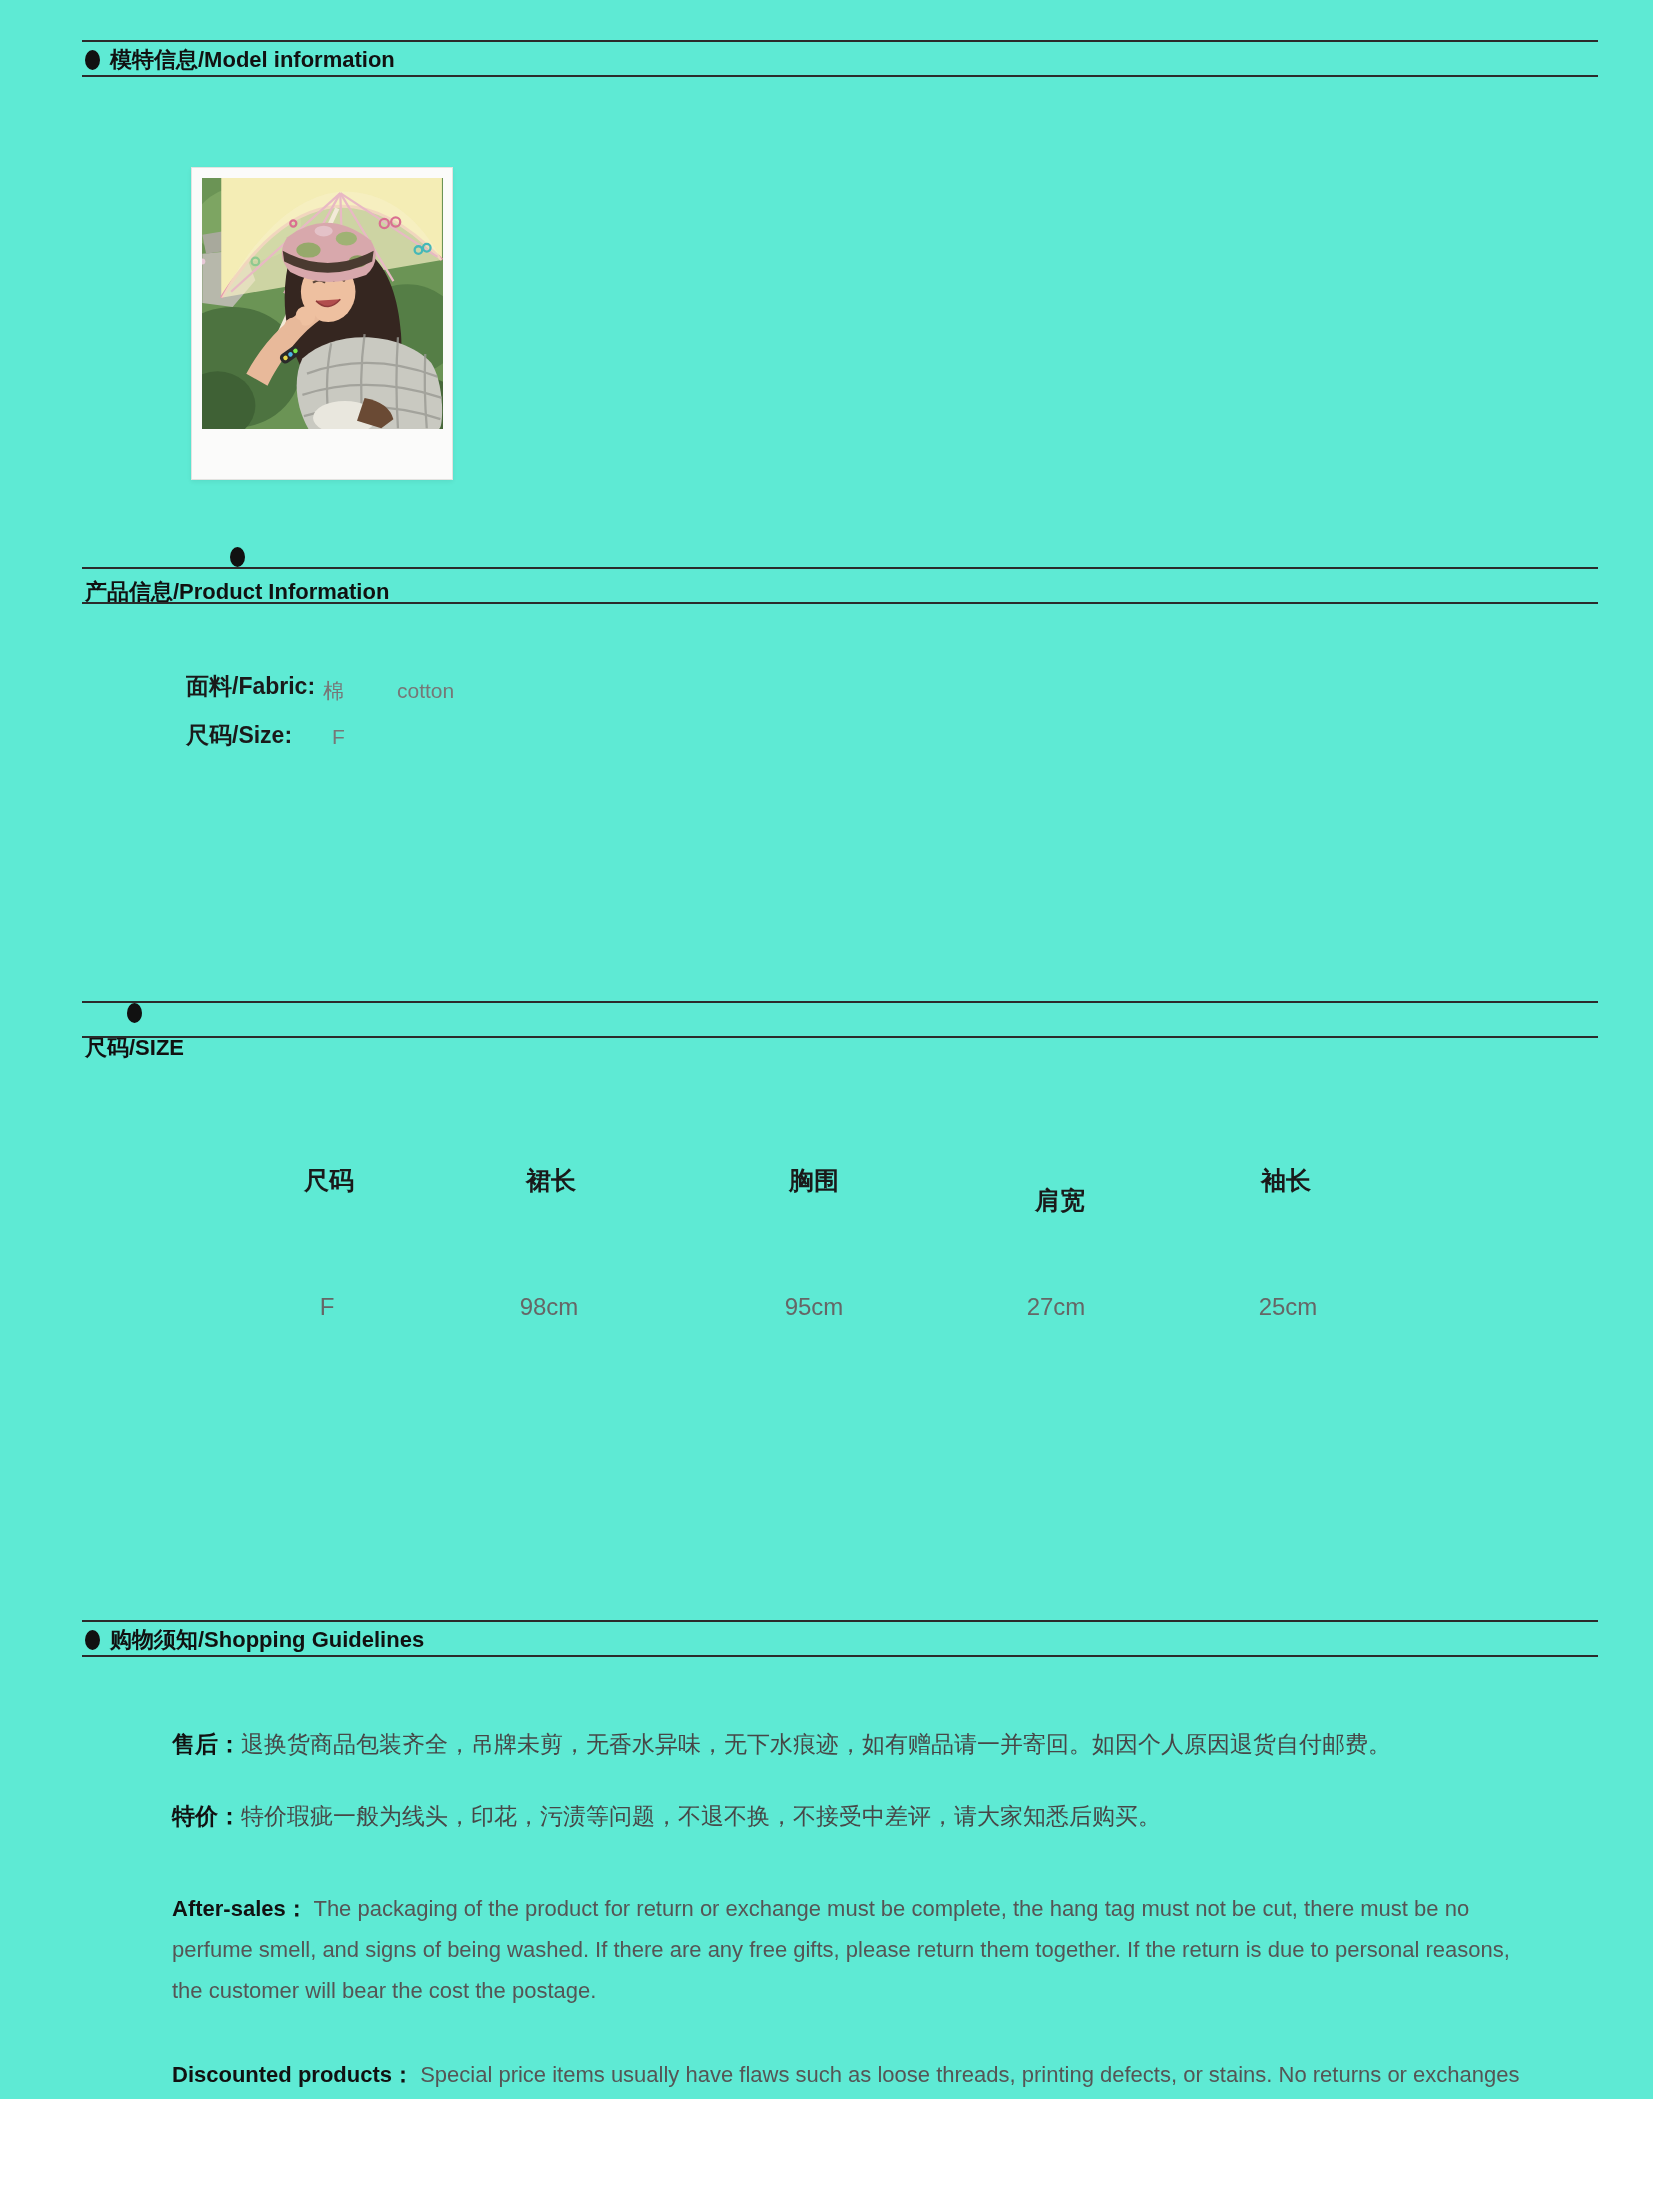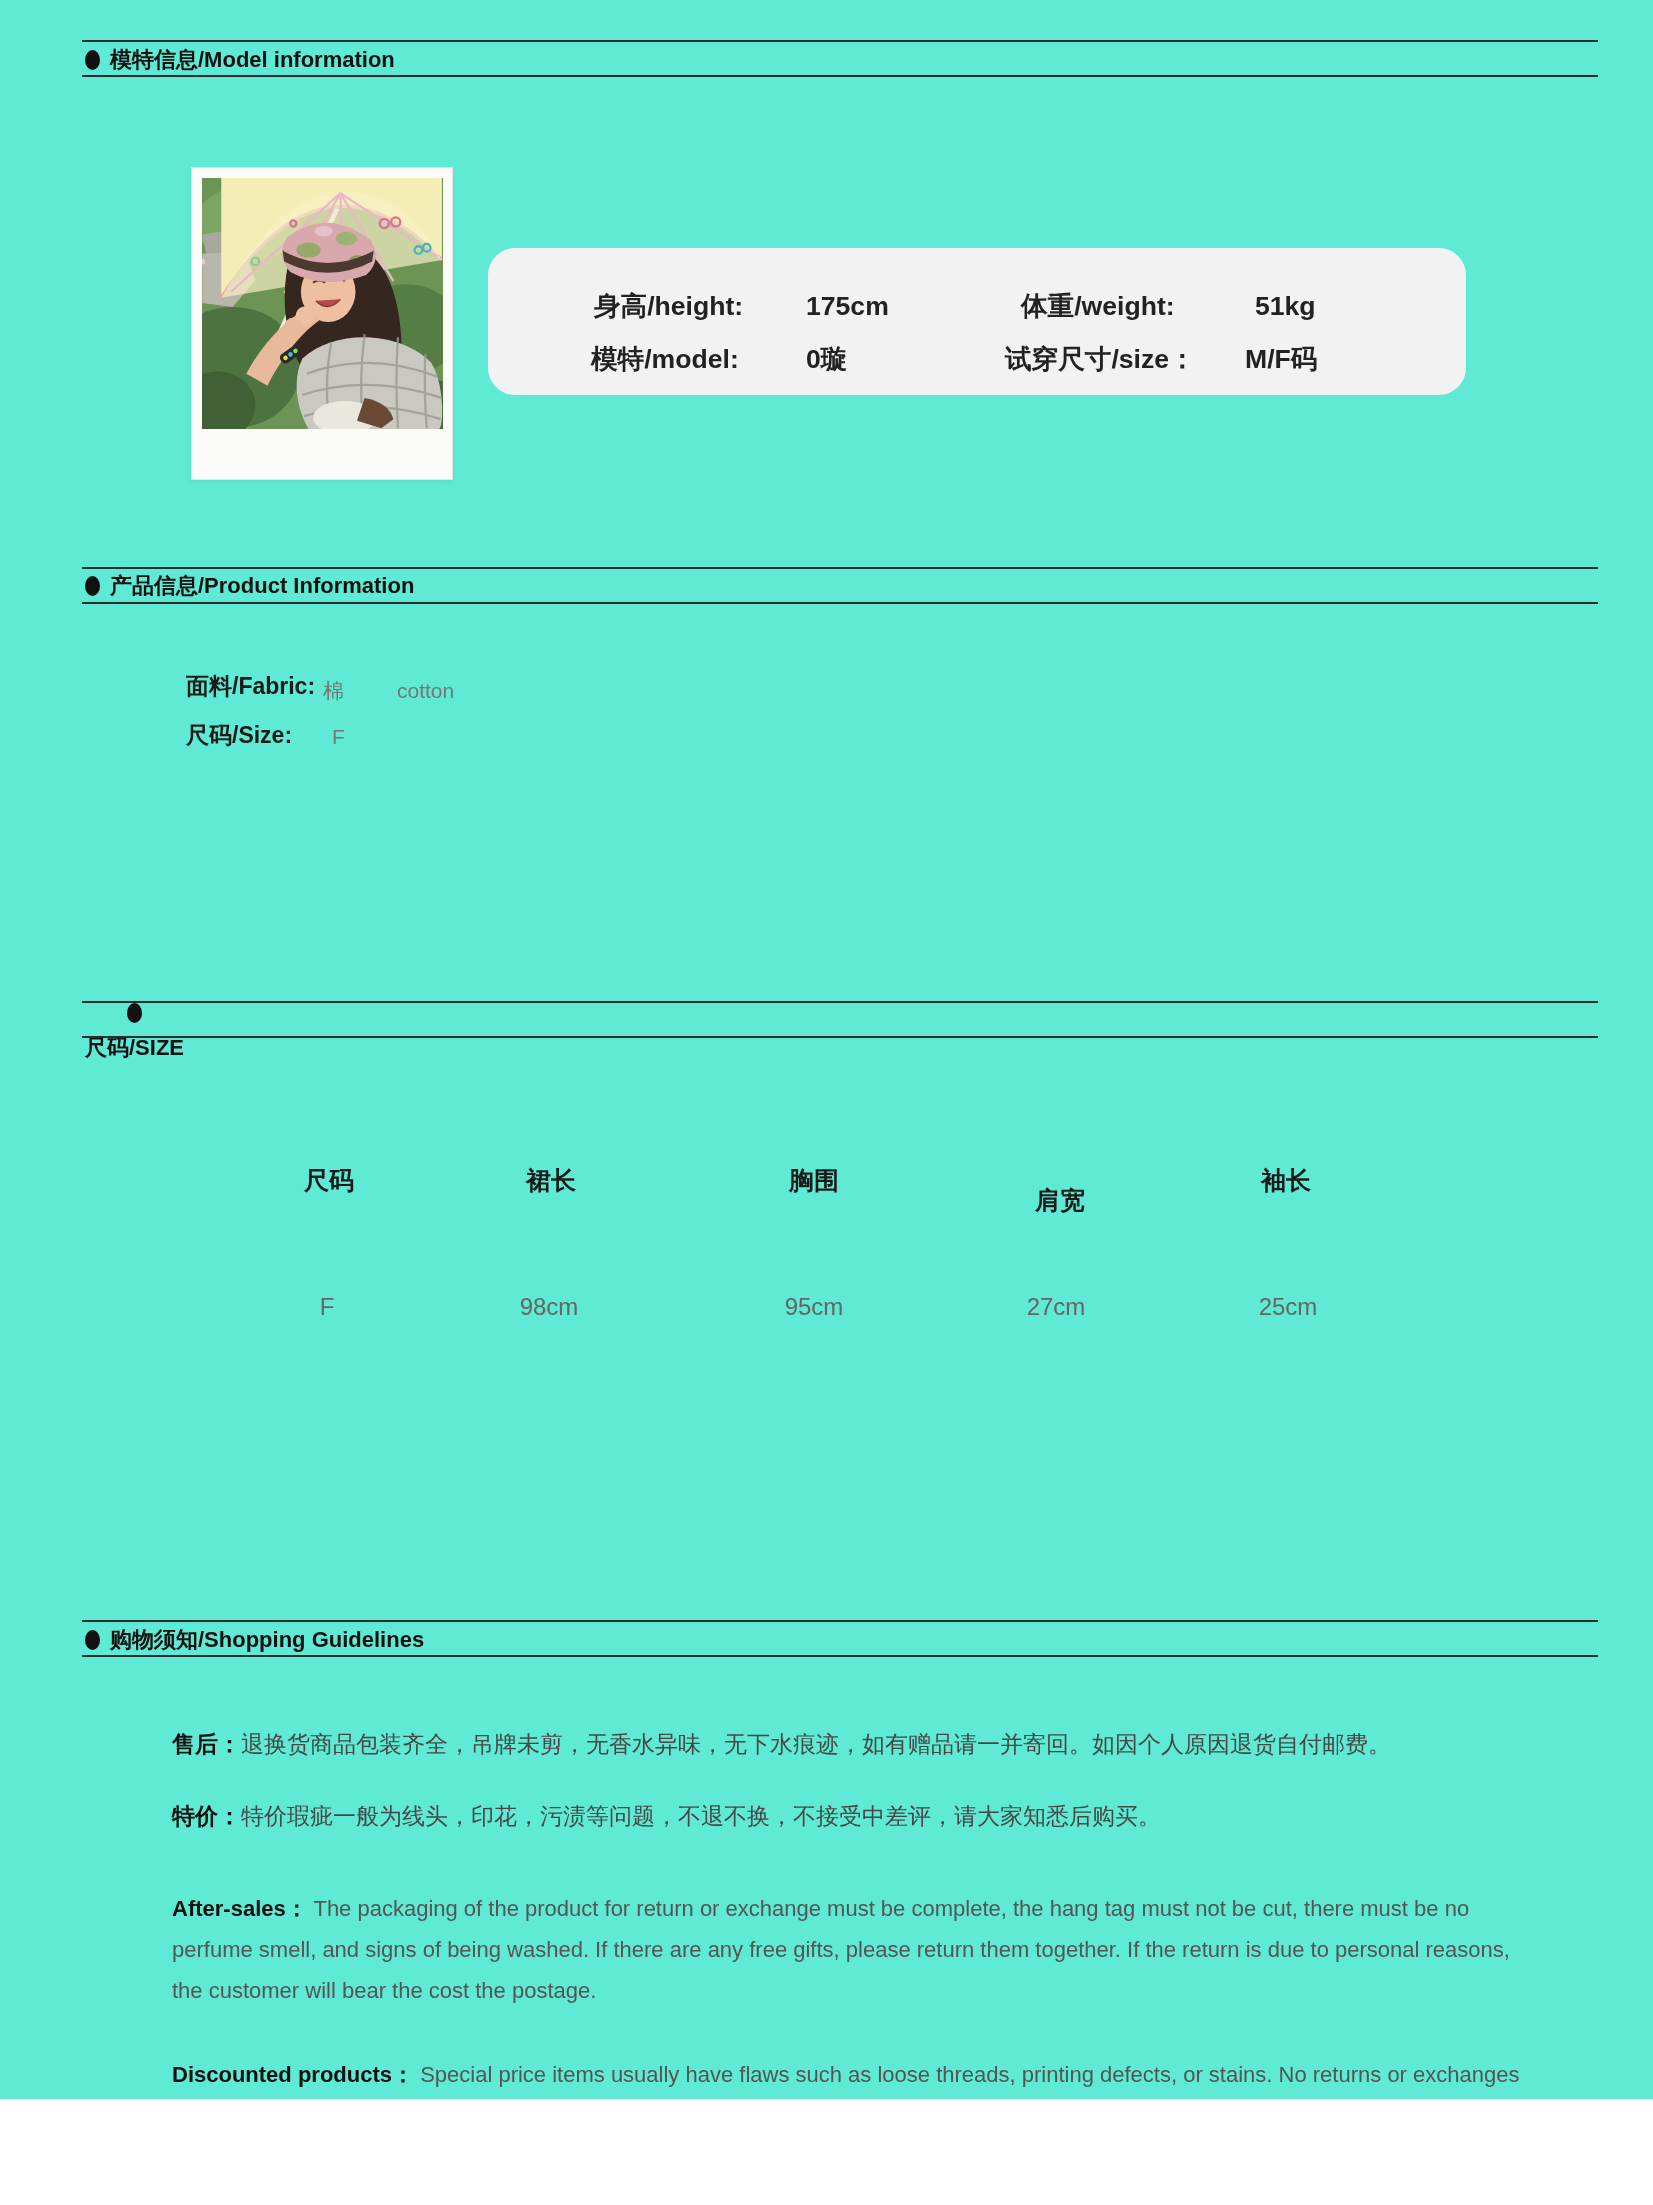--- a/index.html
+++ b/index.html
@@ -138,33 +138,23 @@
           <path d="M 214,206 Q 206,266 212,330" fill="none"></path>
           <path d="M 258,210 Q 254,268 258,330" fill="none"></path>
           <path d="M 294,232 Q 292,280 296,330" fill="none"></path>
         </g>
         <ellipse cx="188" cy="316" rx="42" ry="22" fill="#e9e7de"></ellipse>
         <path d="M 214,290 Q 246,296 252,318 L 236,330 L 204,320 Z" fill="#6a4a34"></path>
       </svg>
     </div>
   </div>
 
-  <div class="stats-panel">
-    <span class="stat" style="left:106px;top:42px;">身高/height:</span>
-    <span class="stat" style="left:318px;top:42px;">175cm</span>
-    <span class="stat" style="left:533px;top:42px;">体重/weight:</span>
-    <span class="stat" style="left:767px;top:42px;">51kg</span>
-    <span class="stat" style="left:103px;top:95px;">模特/model:</span>
-    <span class="stat" style="left:318px;top:95px;">0璇</span>
-    <span class="stat" style="left:517px;top:95px;">试穿尺寸/size：</span>
-    <span class="stat" style="left:757px;top:95px;">M/F码</span>
-  </div>
 
   <div class="rule" style="top:567px;"></div>
-  <div class="sec-title" style="top:569px;">
+  <div class="sec-title" style="top:547px;flex-direction:column;">
     <span class="bullet"></span>
     <span>产品信息/Product Information</span>
   </div>
   <div class="rule" style="top:602px;"></div>
 
   <span class="field-label" style="left:186px;top:671px;">面料/Fabric:</span>
   <span class="field-value" style="left:323px;top:676px;">棉</span>
   <span class="field-value" style="left:397px;top:676px;">cotton</span>
   <span class="field-label" style="left:186px;top:720px;">尺码/Size:</span>
   <span class="field-value" style="left:332px;top:722px;">F</span>

